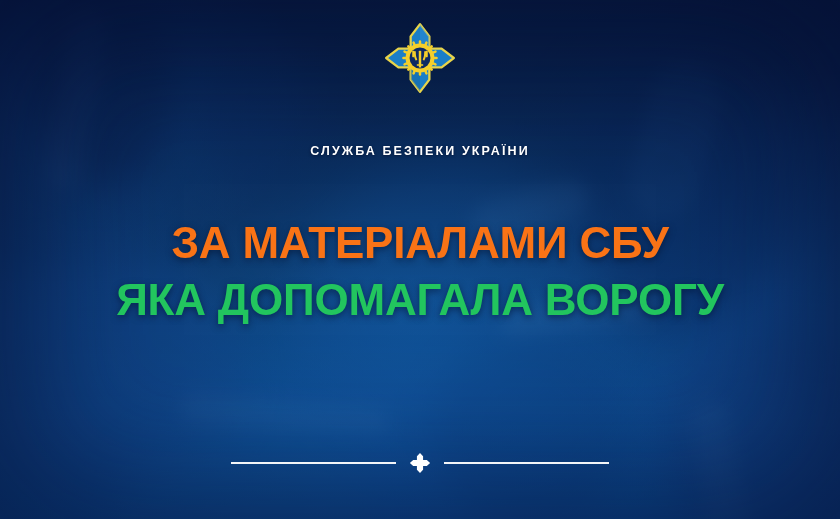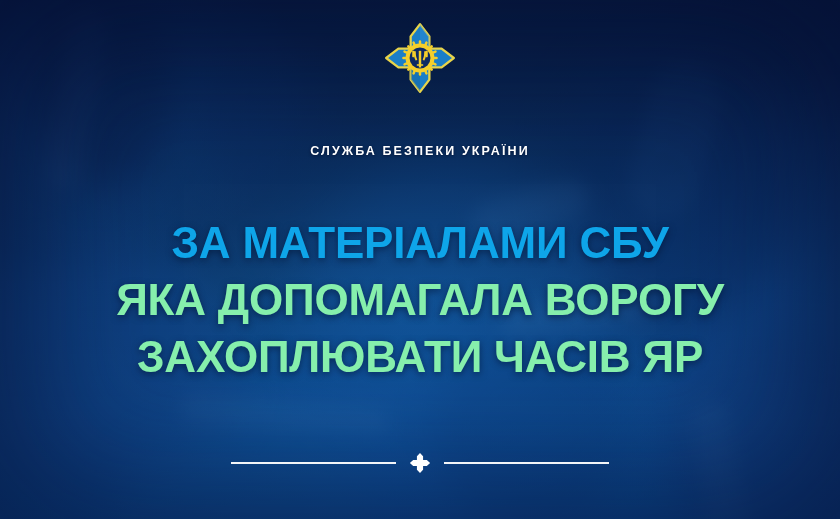--- a/index.html
+++ b/index.html
@@ -120,22 +120,22 @@
   }
   .hl {
     display: block;
     font-weight: bold;
     font-size: 44px;
     line-height: 57px;
     letter-spacing: -0.2px;
     white-space: nowrap;
     text-shadow: 0 2px 7px rgba(4,16,46,.60);
   }
-  .hl.yellow { color: #0ea5e9; }
-  .hl.white  { color: #86efac; text-align: center; }
+  .hl.yellow { color: #f97316; }
+  .hl.white  { color: #22c55e; text-align: center; }
 
   
   .divider {
     position: absolute;
     left: 0;
     right: 0;
     bottom: 45px;
     display: flex;
     align-items: center;
     justify-content: center;
@@ -218,21 +218,20 @@
           <path d="M45.6 58.6 h8.8 v2.2 h-2.8 v2.4 h-3.2 v-2.4 h-2.8 z"></path>
         </g>
       </svg>
     </div>
 
     <div class="org-name">СЛУЖБА БЕЗПЕКИ УКРАЇНИ</div>
 
     <div class="headline">
       <span class="hl yellow">ЗА МАТЕРІАЛАМИ СБУ</span>
       <span class="hl white">ЯКА ДОПОМАГАЛА ВОРОГУ</span>
-      <span class="hl white">ЗАХОПЛЮВАТИ ЧАСІВ ЯР</span>
     </div>
 
     <div class="divider">
       <span class="rule"></span>
       <span class="divider-cross">
         <svg viewBox="0 0 100 100" width="22" height="22" aria-hidden="true">
           <path d="M50 4
                    L64 19 L64 36
                    L81 36 L96 50 L81 64 L64 64
                    L64 81 L50 96 L36 81 L36 64

